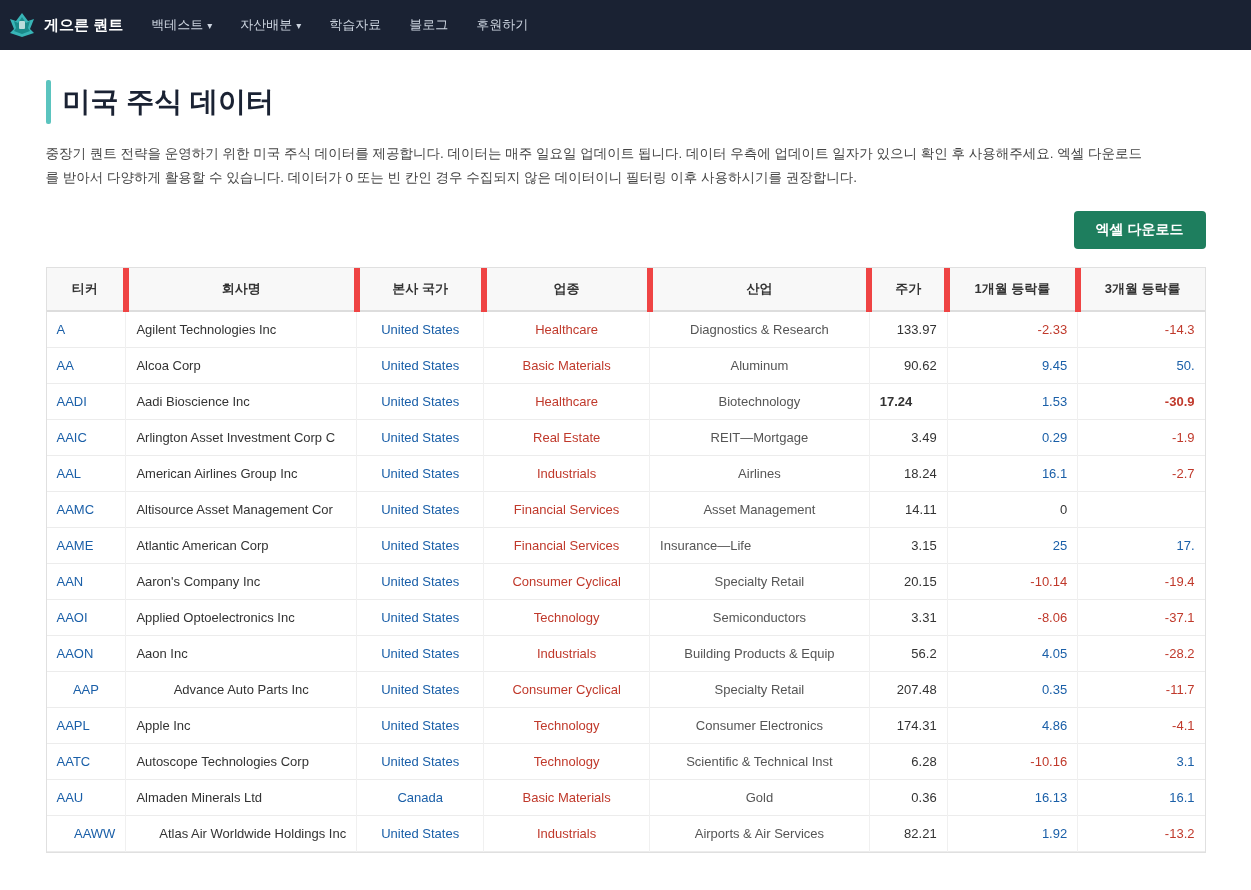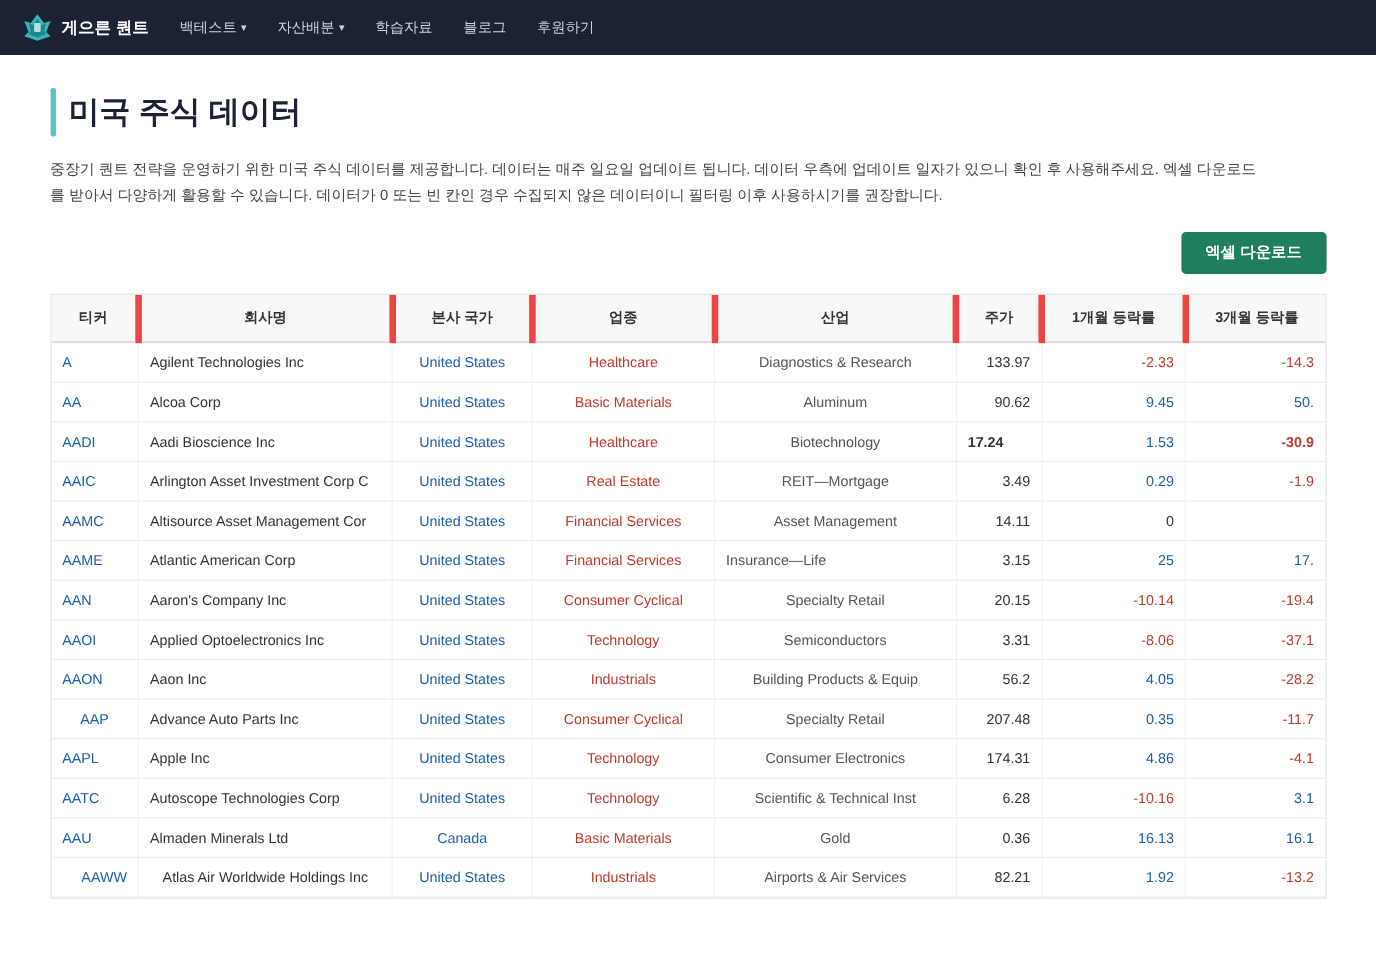--- a/index.html
+++ b/index.html
@@ -3,21 +3,21 @@
   <meta charset="utf-8">
   <style>
     * { box-sizing: border-box; margin: 0; padding: 0; }
     body { font-family: 'Malgun Gothic', 'Apple SD Gothic Neo', sans-serif; background: #fff; color: #333; font-size: 14px; }
 
     
     .navbar {
       background: #1a2233;
       display: flex;
       align-items: center;
-      padding: 0 20px;
+      padding: 0 8px;
       height: 50px;
       gap: 28px;
     }
     .navbar-brand {
       display: flex;
       align-items: center;
       gap: 8px;
       color: #fff;
       font-weight: bold;
       font-size: 15px;
@@ -225,20 +225,30 @@
             <td class="td-ticker" style="text-align: left;">AAIC</td>
             <td class="td-name" style="text-align: left;">Arlington Asset Investment Corp C</td>
             <td class="td-country" style="text-align: center;">United States</td>
             <td class="" style="text-align: center; color: rgb(192, 57, 43);">Real Estate</td>
             <td class="td-industry" style="text-align: center;">REIT—Mortgage</td>
             <td class="td-price" style="text-align: right;">3.49</td>
             <td class="positive" style="text-align: right;">0.29</td>
             <td class="negative" style="text-align: right;">-1.9</td>
           </tr>
           <tr>
+            <td class="td-ticker" style="text-align: left;">AAL</td>
+            <td class="td-name" style="text-align: left;">American Airlines Group Inc</td>
+            <td class="td-country" style="text-align: center;">United States</td>
+            <td class="" style="text-align: center; color: rgb(192, 57, 43);">Industrials</td>
+            <td class="td-industry" style="text-align: center;">Airlines</td>
+            <td class="td-price" style="text-align: right;">18.24</td>
+            <td class="positive" style="text-align: right;">16.1</td>
+            <td class="negative" style="text-align: right;">-2.7</td>
+          </tr>
+          <tr>
             <td class="td-ticker" style="text-align: left;">AAMC</td>
             <td class="td-name" style="text-align: left;">Altisource Asset Management Cor</td>
             <td class="td-country" style="text-align: center;">United States</td>
             <td class="" style="text-align: center; color: rgb(192, 57, 43);">Financial Services</td>
             <td class="td-industry" style="text-align: center;">Asset Management</td>
             <td class="td-price" style="text-align: right;">14.11</td>
             <td class="zero" style="text-align: right;">0</td>
             <td class="zero" style="text-align: right;"></td>
           </tr>
           <tr>
@@ -276,21 +286,21 @@
             <td class="td-name" style="text-align: left;">Aaon Inc</td>
             <td class="td-country" style="text-align: center;">United States</td>
             <td class="" style="text-align: center; color: rgb(192, 57, 43);">Industrials</td>
             <td class="td-industry" style="text-align: center;">Building Products &amp; Equip</td>
             <td class="td-price" style="text-align: right;">56.2</td>
             <td class="positive" style="text-align: right;">4.05</td>
             <td class="negative" style="text-align: right;">-28.2</td>
           </tr>
           <tr>
             <td class="td-ticker" style="text-align: center;">AAP</td>
-            <td class="td-name" style="text-align: left;">Advance Auto Parts Inc</td>
+            <td class="td-name" style="text-align: center;">Advance Auto Parts Inc</td>
             <td class="td-country" style="text-align: center;">United States</td>
             <td class="" style="text-align: center; color: rgb(192, 57, 43);">Consumer Cyclical</td>
             <td class="td-industry" style="text-align: center;">Specialty Retail</td>
             <td class="td-price" style="text-align: right;">207.48</td>
             <td class="positive" style="text-align: right;">0.35</td>
             <td class="negative" style="text-align: right;">-11.7</td>
           </tr>
           <tr>
             <td class="td-ticker" style="text-align: left;">AAPL</td>
             <td class="td-name" style="text-align: left;">Apple Inc</td>
@@ -316,21 +326,21 @@
             <td class="td-name" style="text-align: left;">Almaden Minerals Ltd</td>
             <td class="td-country" style="text-align: center;">Canada</td>
             <td class="" style="text-align: center; color: rgb(192, 57, 43);">Basic Materials</td>
             <td class="td-industry" style="text-align: center;">Gold</td>
             <td class="td-price" style="text-align: right;">0.36</td>
             <td class="positive" style="text-align: right;">16.13</td>
             <td class="positive" style="text-align: right;">16.1</td>
           </tr>
           <tr>
             <td class="td-ticker" style="text-align: right;">AAWW</td>
-            <td class="td-name" style="text-align: center; margin-left: 27px;">Atlas Air Worldwide Holdings Inc</td>
+            <td class="td-name" style="text-align: right; margin-left: 27px;">Atlas Air Worldwide Holdings Inc</td>
             <td class="td-country" style="text-align: center;">United States</td>
             <td class="" style="text-align: center; color: rgb(192, 57, 43);">Industrials</td>
             <td class="td-industry" style="text-align: center;">Airports &amp; Air Services</td>
             <td class="td-price" style="text-align: right;">82.21</td>
             <td class="positive" style="text-align: right;">1.92</td>
             <td class="negative" style="text-align: right;">-13.2</td>
           </tr>
         </tbody>
     </table>
   </div>

